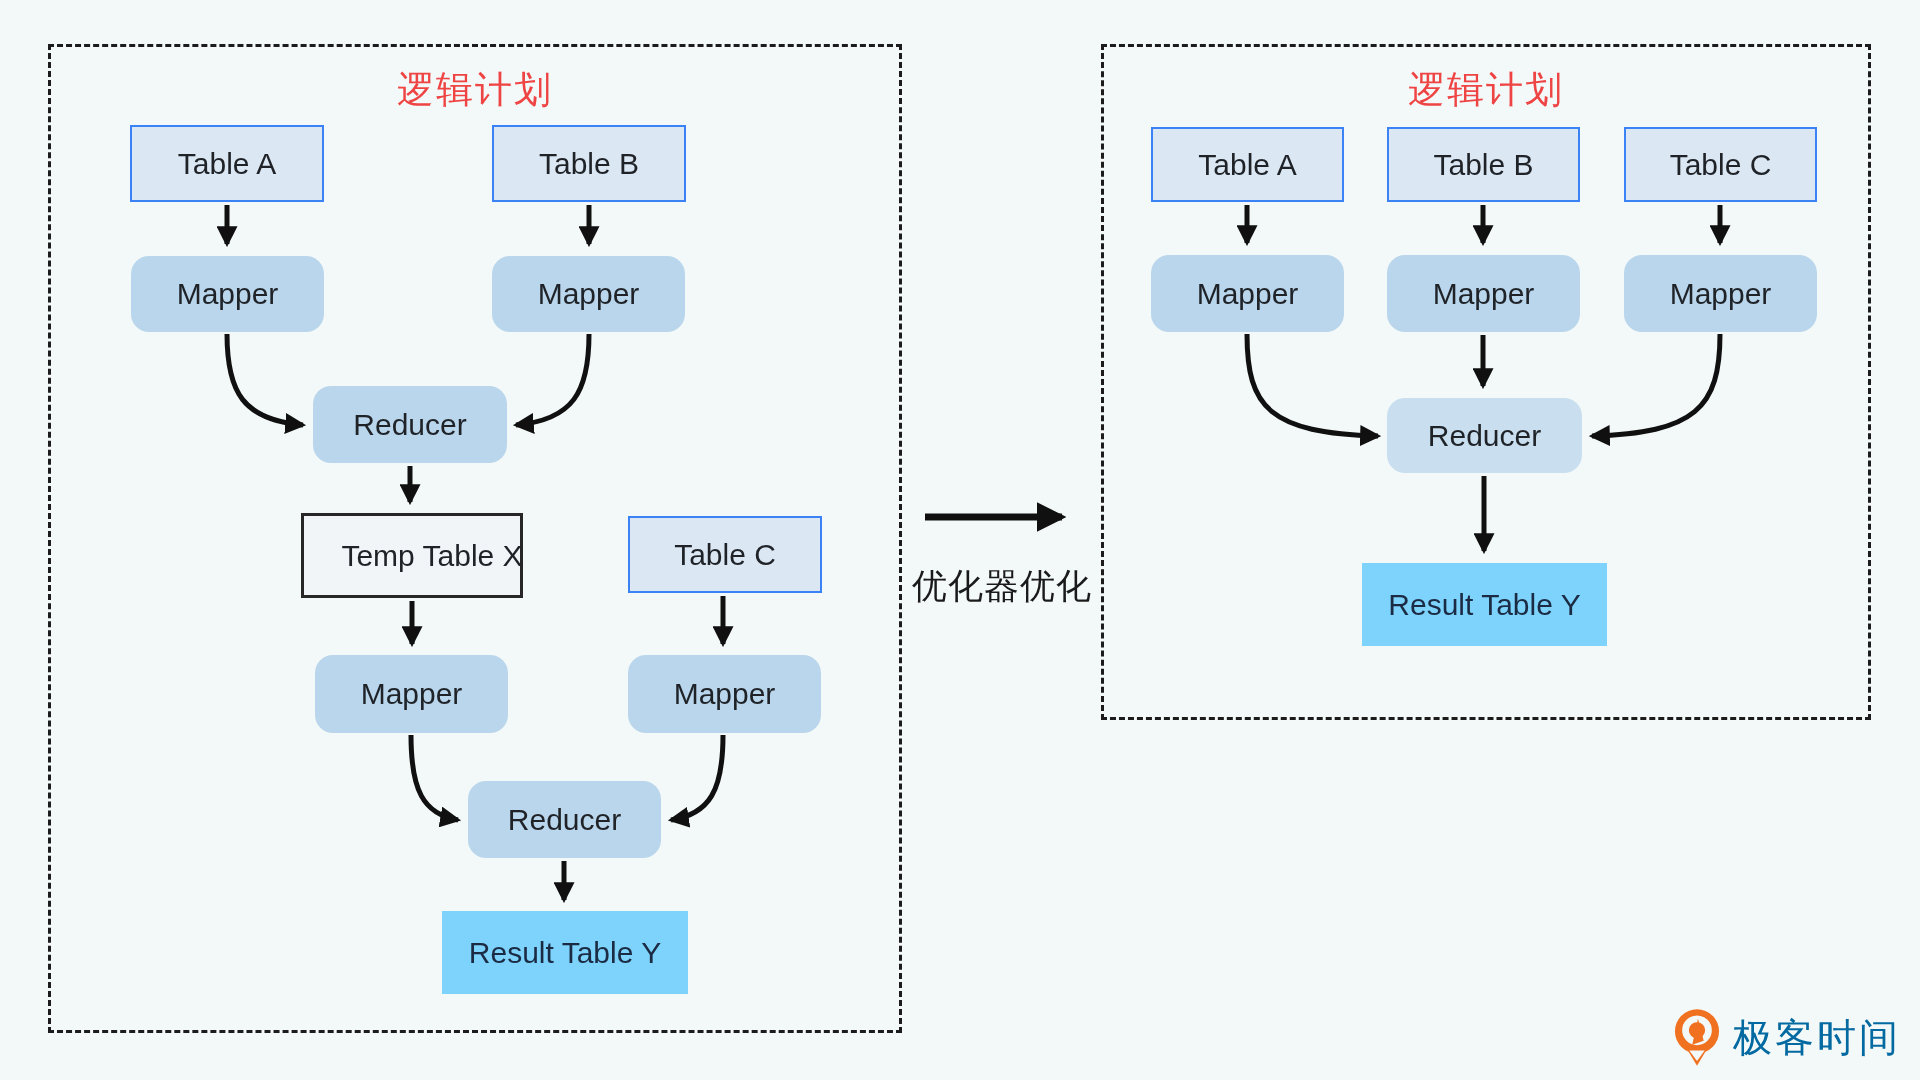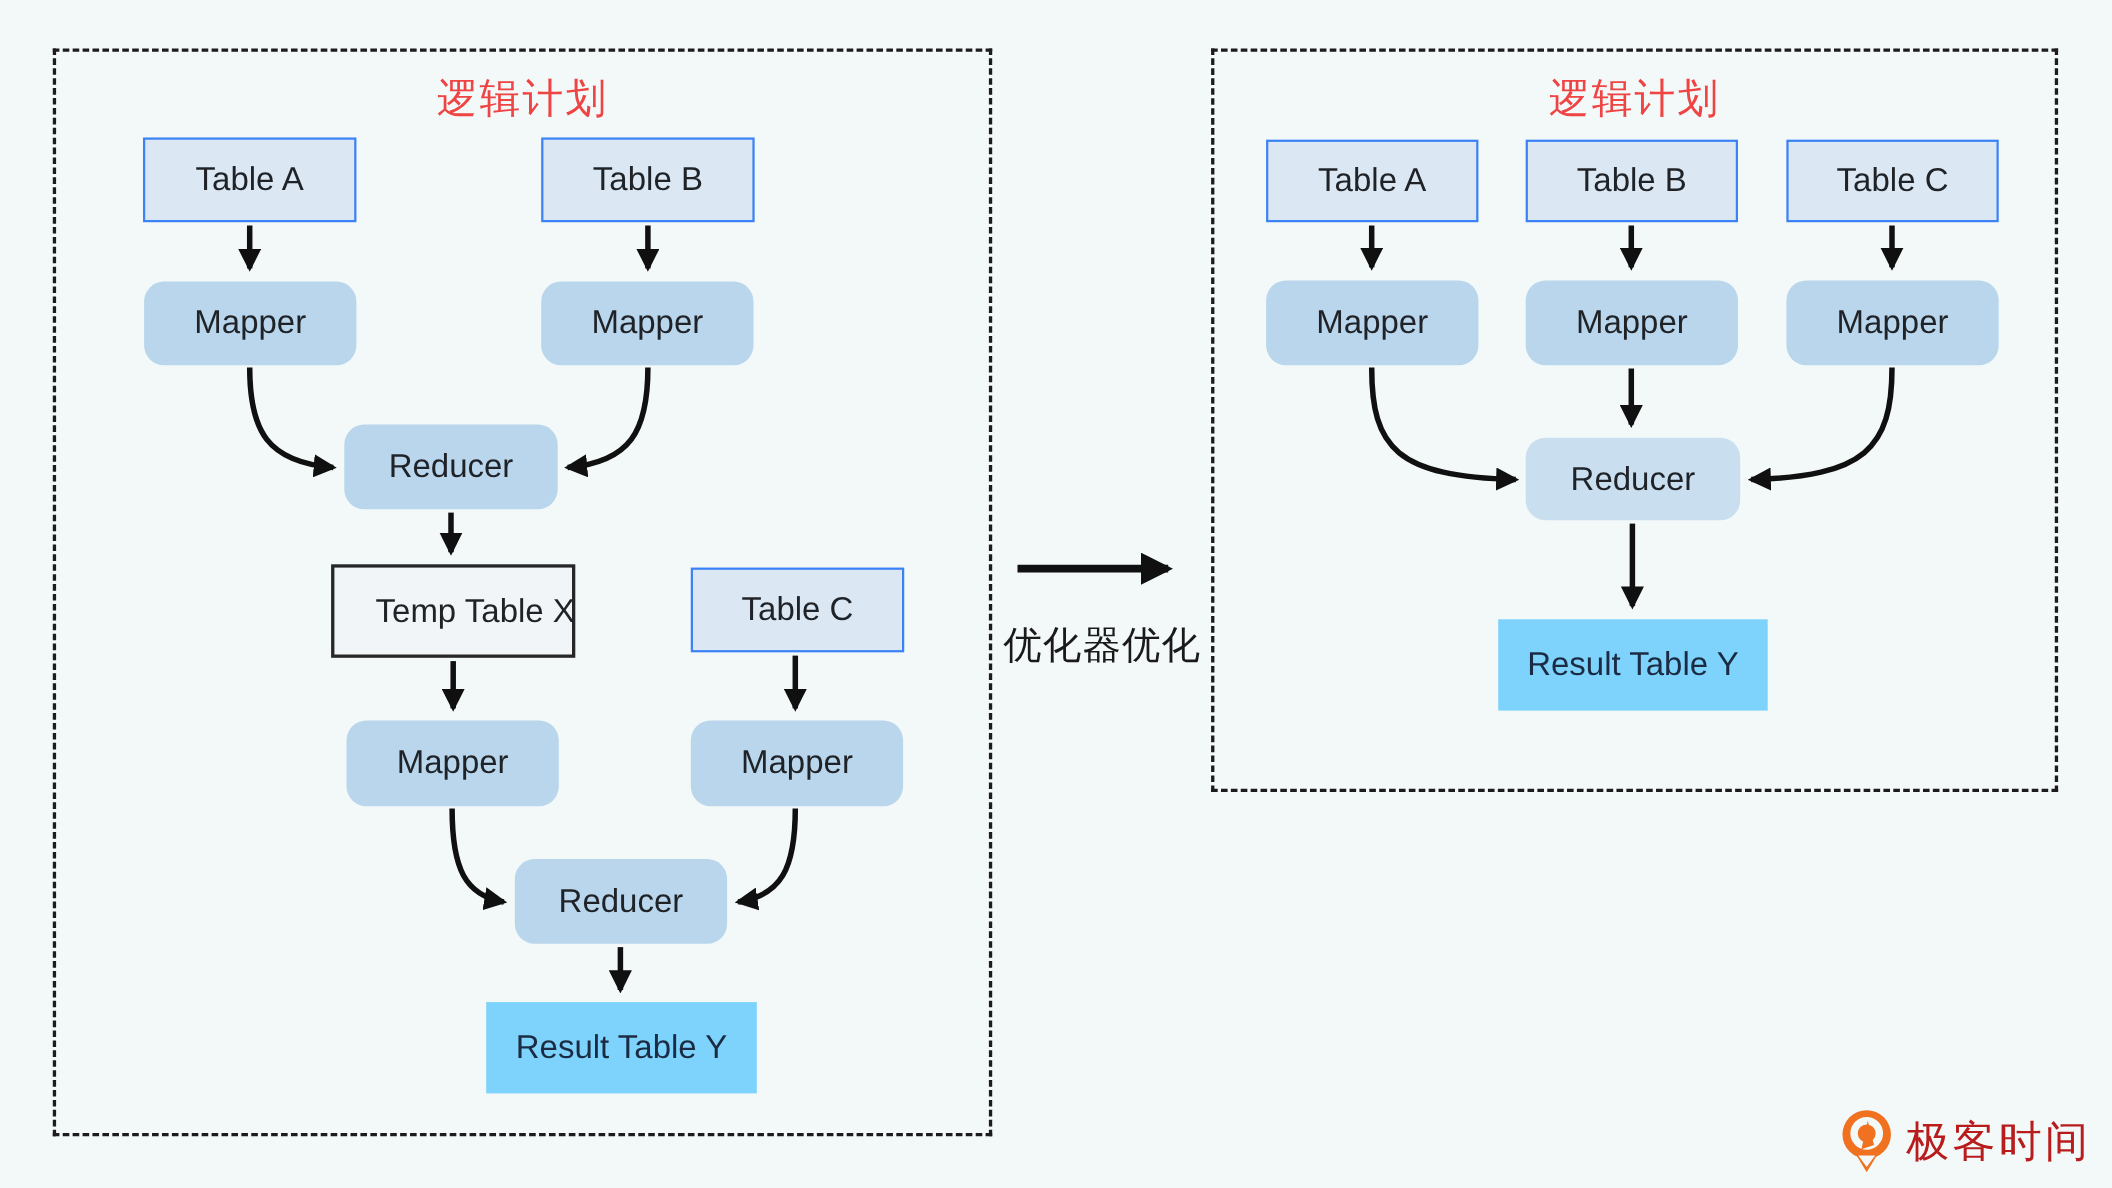--- a/index.html
+++ b/index.html
@@ -74,21 +74,21 @@
   .watermark{
     position:absolute;
     left:1674px;top:1008px;
     display:flex;
     align-items:center;
     gap:13px;
     z-index:4;
   }
   .watermark-text{
     font-size:39px;
-    color:#b91c1c;
+    color:#0369a1;
     letter-spacing:3px;
   }
 </style>
 </head>
 <body>
 
 <div class="canvas">
 
   <div class="panel" style="left:48px;top:44px;width:854px;height:989px;">
     <div class="panel-title">逻辑计划</div>

